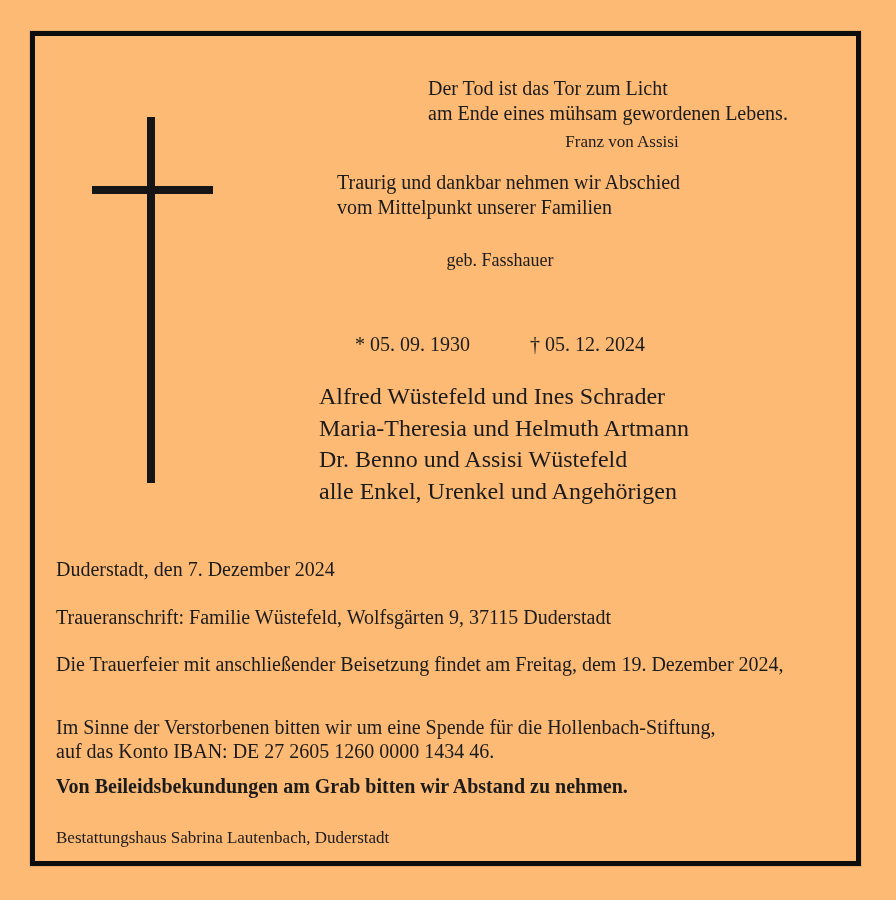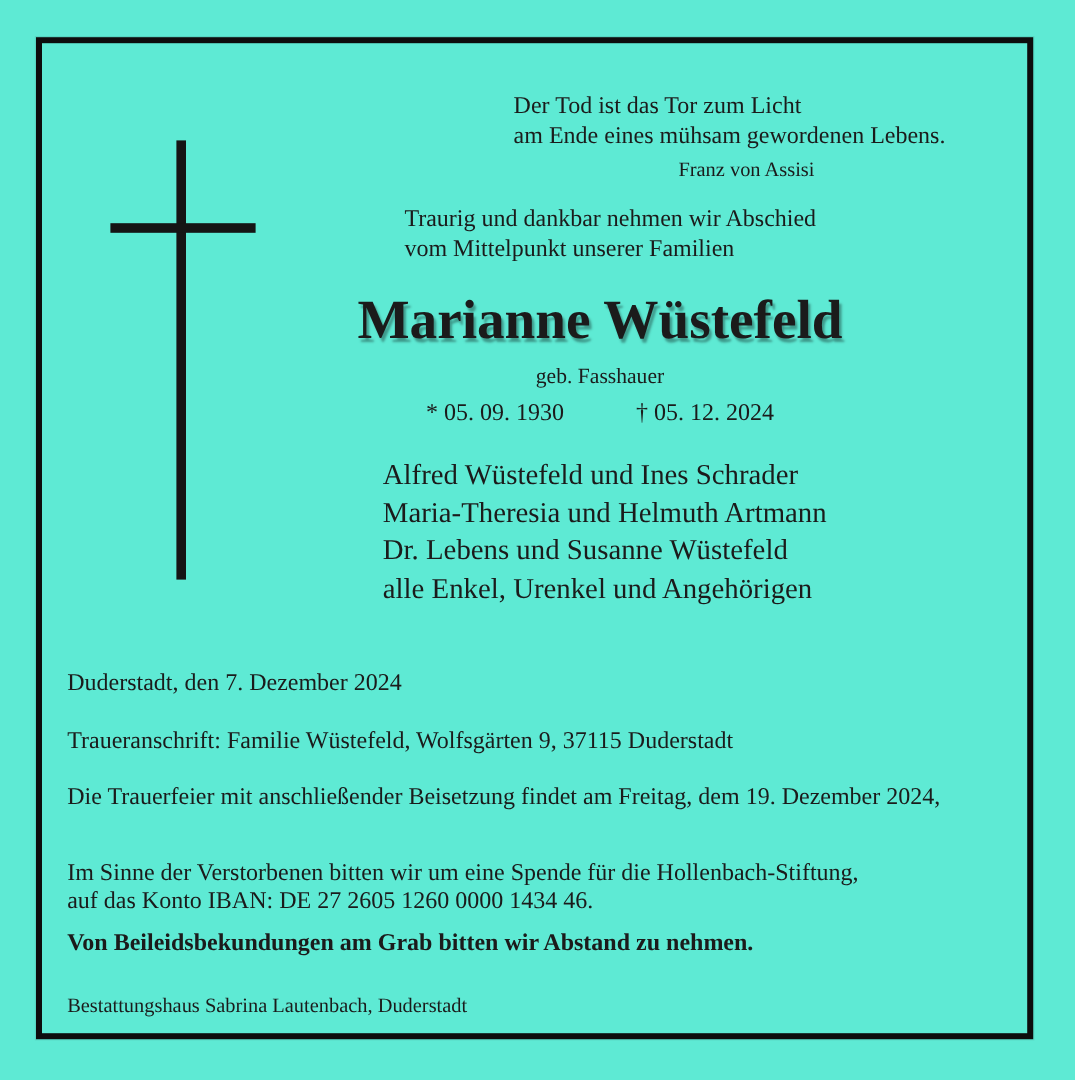--- a/index.html
+++ b/index.html
@@ -4,21 +4,21 @@
 <style>
   html, body {
     margin: 0;
     padding: 0;
     background: #ffffff;
   }
   .page {
     position: relative;
     width: 896px;
     height: 900px;
-    background: #5eead4;
+    background: #fdba74;
     font-family: "Liberation Serif", serif;
     color: #1b1b1b;
     overflow: hidden;
   }
   .frame {
     position: absolute;
     left: 30px;
     top: 31px;
     width: 821px;
     height: 825px;
@@ -132,32 +132,31 @@
     <span>am Ende eines mühsam gewordenen Lebens.</span>
     <span class="attribution">Franz von Assisi</span>
   </div>
 
   <div class="intro">
     <span>Traurig und dankbar nehmen wir Abschied</span><br>
     <span>vom Mittelpunkt unserer Familien</span>
   </div>
 
   <div class="name-block">
-    <div class="deceased-name">Marianne Wüstefeld</div>
     <div class="maiden-name">geb. Fasshauer</div>
   </div>
 
   <div class="dates">
     <span class="birth">* 05. 09. 1930</span><span class="death">† 05. 12. 2024</span>
   </div>
 
   <div class="mourners">
     <div>Alfred Wüstefeld und Ines Schrader</div>
     <div>Maria-Theresia und Helmuth Artmann</div>
-    <div>Dr. Lebens und Susanne Wüstefeld</div>
+    <div>Dr. Benno und Assisi Wüstefeld</div>
     <div>alle Enkel, Urenkel und Angehörigen</div>
   </div>
 
   <div class="details">
     <p class="p-dateline">Duderstadt, den 7. Dezember 2024</p>
     <p class="p-address">Traueranschrift: Familie Wüstefeld, Wolfsgärten 9, 37115 Duderstadt</p>
     <p class="p-funeral">
       <span>Die Trauerfeier mit anschließender Beisetzung findet am Freitag, dem 19. Dezember 2024,</span><br>
     </p>
     <p class="p-donation">

